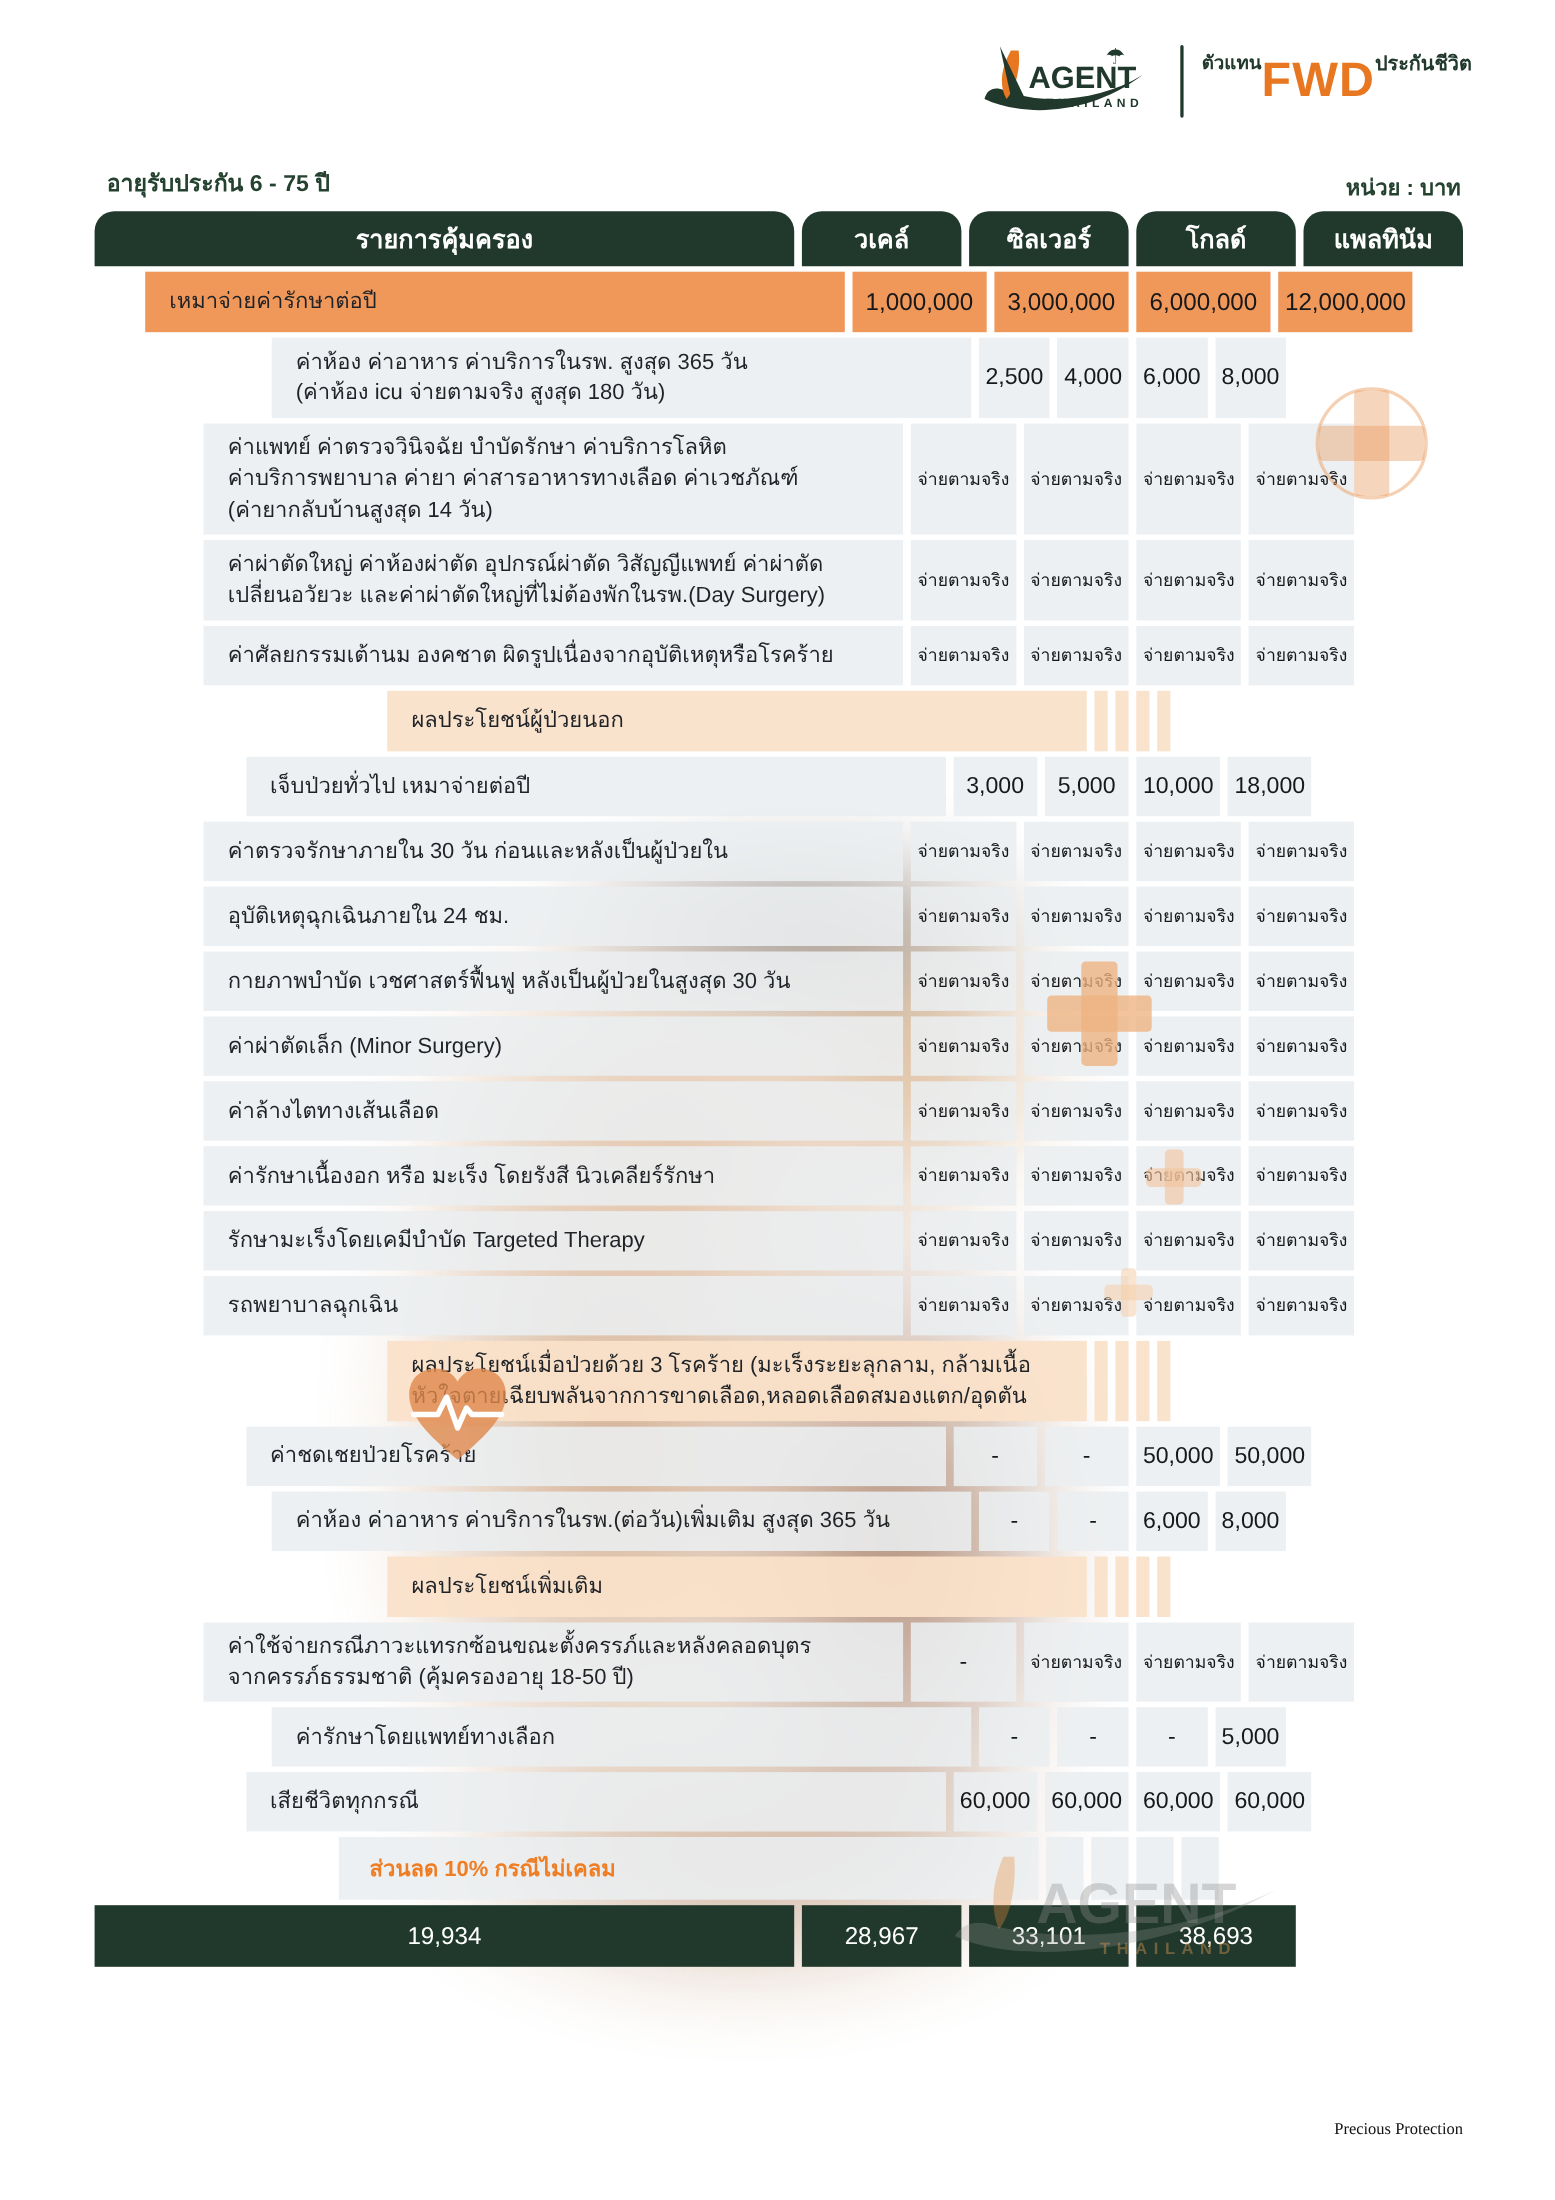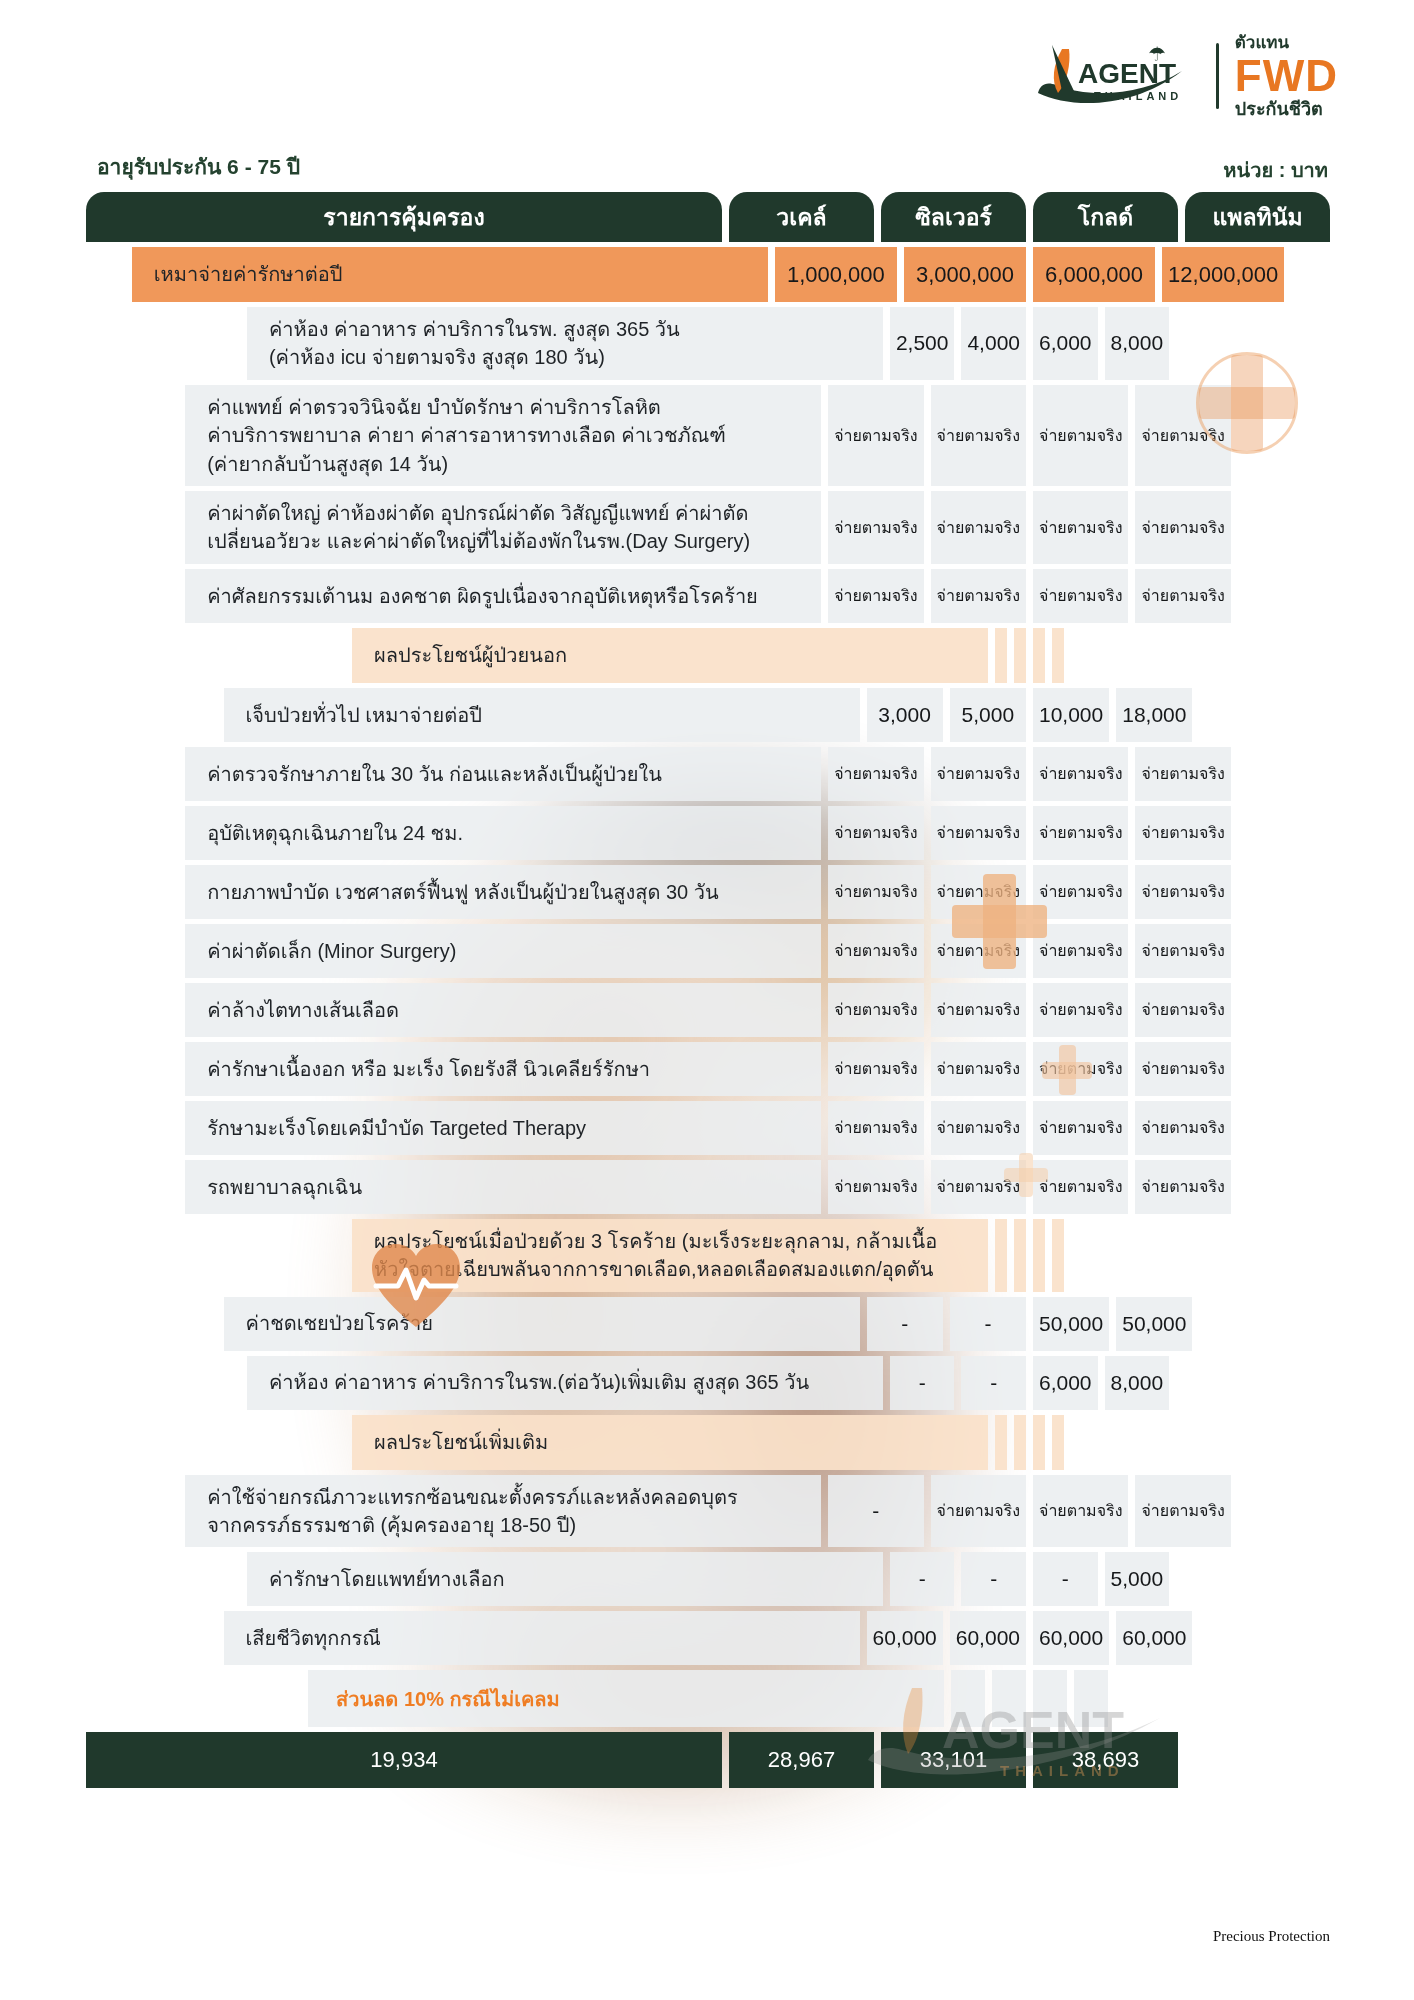--- a/index.html
+++ b/index.html
@@ -12,21 +12,21 @@
       radial-gradient(closest-side at 58% 12%, rgba(62,47,39,.50), transparent 70%),
       radial-gradient(closest-side at 45% 28%, rgba(224,190,160,.85), transparent 72%),
       radial-gradient(closest-side at 70% 22%, rgba(205,160,112,.75), transparent 65%),
       radial-gradient(closest-side at 38% 52%, rgba(200,156,120,.85), transparent 75%),
       radial-gradient(closest-side at 68% 60%, rgba(152,104,76,.80), transparent 70%),
       radial-gradient(closest-side at 52% 84%, rgba(186,146,114,.70), transparent 78%);}
 
   
   .logo{position:absolute;top:34px;right:76px;display:flex;align-items:center;gap:16px;z-index:6;}
   .logo-divider{width:3px;height:66px;background:#20392c;border-radius:2px;}
-  .logo-fwd{display:flex;flex-direction:column;line-height:1.05;}
+  .logo-fwd{display:flex;flex-direction:row;line-height:1.05;}
   .fwd-top{font-size:17px;font-weight:700;color:#20392c;}
   .fwd-brand{font-size:44px;font-weight:700;color:#e87722;letter-spacing:1px;margin:1px 0;}
   .fwd-bottom{font-size:18px;font-weight:700;color:#20392c;}
 
   
   .age-note{position:absolute;left:97px;top:150px;font-size:21px;font-weight:700;color:#24422f;z-index:6;}
   .unit-note{position:absolute;right:86px;top:154px;font-size:20px;font-weight:700;color:#24422f;z-index:6;}
   .precious{position:absolute;right:84px;top:1928px;font-family:"Liberation Serif",serif;
             font-size:15px;color:#111;z-index:6;}
 

